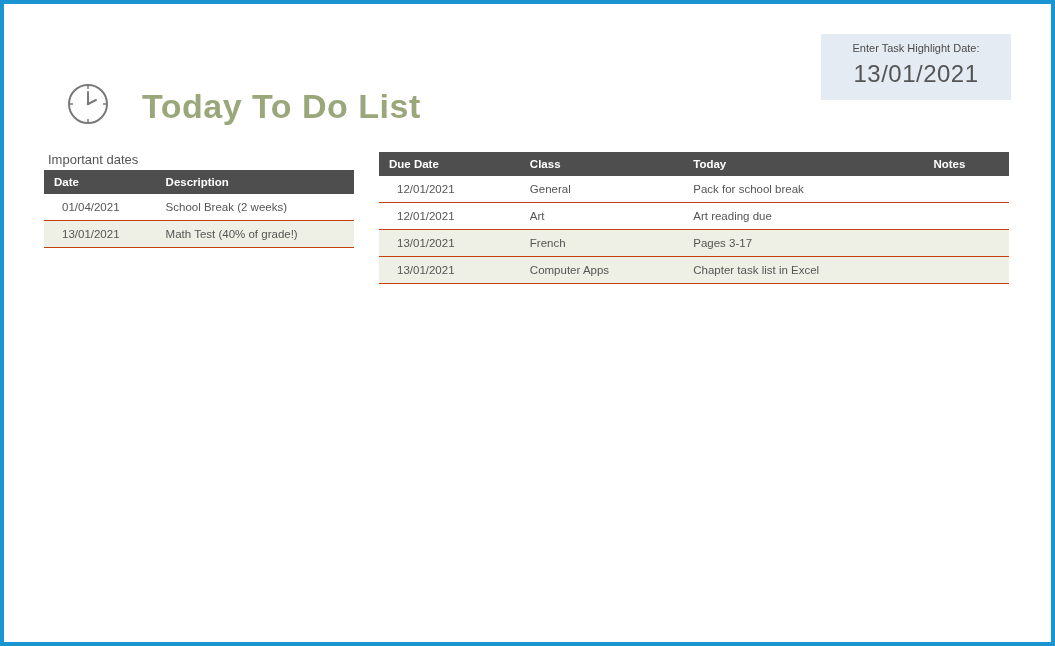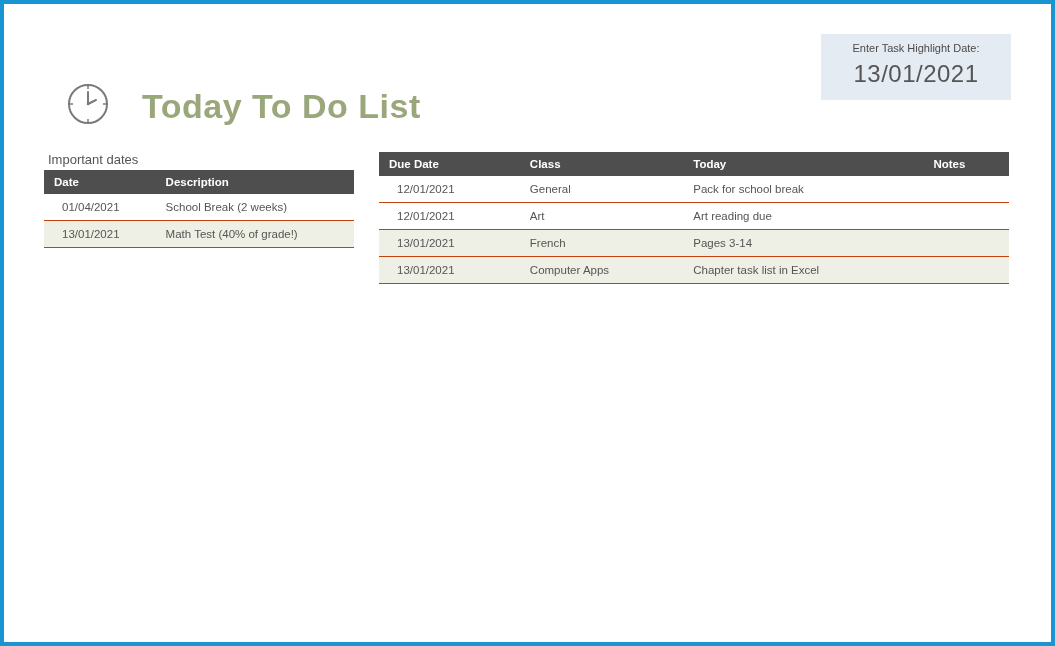--- a/index.html
+++ b/index.html
@@ -140,21 +140,21 @@
             </tr>
             <tr>
               <td>12/01/2021</td>
               <td>Art</td>
               <td>Art reading due</td>
               <td></td>
             </tr>
             <tr class="highlight">
               <td>13/01/2021</td>
               <td>French</td>
-              <td>Pages 3-14</td>
+              <td>Pages 3-17</td>
               <td></td>
             </tr>
             <tr class="highlight">
               <td>13/01/2021</td>
               <td>Computer Apps</td>
               <td>Chapter task list in Excel</td>
               <td></td>
             </tr>
           </tbody>
     </table>

